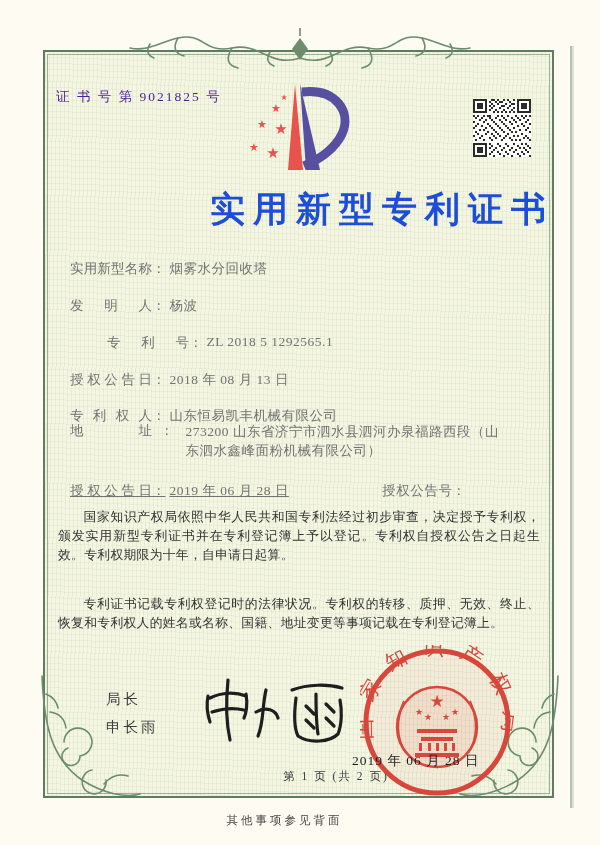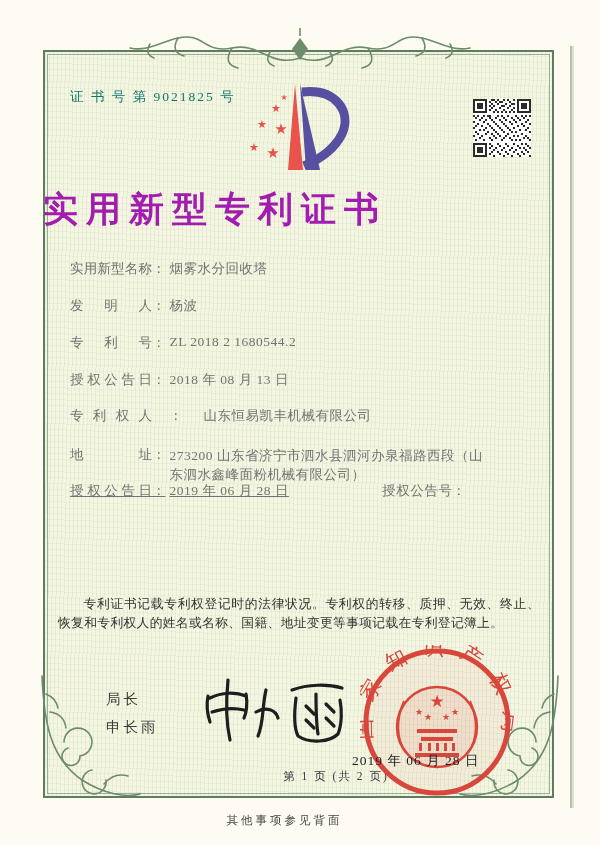--- a/index.html
+++ b/index.html
@@ -21,25 +21,25 @@
     position:absolute;inset:0;
     background:
       repeating-linear-gradient(91deg, rgba(120,150,100,.10) 0 1px, transparent 1px 4px),
       repeating-linear-gradient(2deg,  rgba(120,150,100,.07) 0 1px, transparent 1px 6px);
   }
   .page-edge{
     position:absolute;left:570px;top:46px;width:2px;height:762px;
     background:#b5c2b2;box-shadow:2px 0 0 rgba(180,195,175,.45);
   }
   .cert-number{
-    position:absolute;left:70px;top:88px;font-size:13.5px;letter-spacing:2px;color:#0f766e;
+    position:absolute;left:56px;top:88px;font-size:13.5px;letter-spacing:2px;color:#4c1d95;
   }
   .title{
-    position:absolute;left:43px;top:186px;width:511px;text-align:left;
-    font-size:35px;font-weight:600;letter-spacing:8px;color:#a21caf;
+    position:absolute;left:43px;top:186px;width:511px;text-align:right;
+    font-size:35px;font-weight:600;letter-spacing:8px;color:#1d4ed8;
   }
   .logo{position:absolute;left:240px;top:78px;}
   .qr{position:absolute;left:473px;top:99px;width:58px;height:58px;}
   .row{position:absolute;left:70px;font-size:13.5px;color:#737373;display:flex;}
   .lbl{display:inline-block;width:82px;text-align:justify;text-align-last:justify;flex:none;}
   .colon{flex:none;margin-right:4px;}
   .val{letter-spacing:.5px;}
   .addr-val{width:322px;line-height:19px;}
   .grant2{position:absolute;left:312px;top:0;display:flex;font-size:13.5px;}
   .grant2 .lbl{width:70px;}
@@ -172,51 +172,52 @@
   <div class="row" style="top:260px;">
     <span class="lbl">实用新型名称</span>
       <span class="colon">：</span>
       <span class="val">烟雾水分回收塔</span>
   </div>
   <div class="row" style="top:297px;">
     <span class="lbl">发明人</span>
       <span class="colon">：</span>
       <span class="val">杨波</span>
   </div>
-  <div class="row" style="top:334px;">
+  <div class="row" style="top:334px;margin-left:37px;">
     <span class="lbl">专利号</span>
       <span class="colon">：</span>
-      <span class="val">ZL 2018 2 1680544.2</span>
+      <span class="val">ZL 2018 5 1292565.1</span>
   </div>
   <div class="row" style="top:371px;">
     <span class="lbl">授权公告日</span>
       <span class="colon">：</span>
       <span class="val">2018 年 08 月 13 日</span>
   </div>
-  <div class="row" style="top:407px;gap:17px;">
+  <div class="row" style="top:407px;">
     <span class="lbl">专利权人</span>
       <span class="colon">：</span>
       <span class="val">山东恒易凯丰机械有限公司</span>
   </div>
-  <div class="row" style="top:446px;">
+  <div class="row" style="top:422px;gap:8px;">
     <span class="lbl">地址</span>
       <span class="colon">：</span>
       <span class="val addr-val">273200 山东省济宁市泗水县泗河办泉福路西段（山东泗水鑫峰面粉机械有限公司）</span>
   </div>
 
   <div class="row" style="top:482px;width:484px;text-decoration:underline;">
     <span class="lbl">授权公告日</span>
       <span class="colon">：</span>
       <span class="val">2019 年 06 月 28 日</span>
     <span class="grant2">
       <span class="lbl">授权公告号</span>
         <span class="colon">：</span>
     </span>
   </div>
 
+  <div class="para" style="top:508px;">国家知识产权局依照中华人民共和国专利法经过初步审查，决定授予专利权，颁发实用新型专利证书并在专利登记簿上予以登记。专利权自授权公告之日起生效。专利权期限为十年，自申请日起算。</div>
   <div class="para" style="top:595px;">专利证书记载专利权登记时的法律状况。专利权的转移、质押、无效、终止、恢复和专利权人的姓名或名称、国籍、地址变更等事项记载在专利登记簿上。</div>
 
   <div class="sig-title">局长</div>
   <div class="sig-name">申长雨</div>
   <svg class="sig-hand" width="170" height="78" viewBox="0 0 170 78">
     <g stroke="#1e1e1e" stroke-width="3.2" fill="none" stroke-linecap="round">
       <path d="M18,26 C30,20 44,20 54,24"></path>
       <path d="M20,40 C32,36 44,36 52,38"></path>
       <path d="M36,8 C34,28 34,50 38,68"></path>
       <path d="M16,24 C14,34 16,44 18,50"></path>

